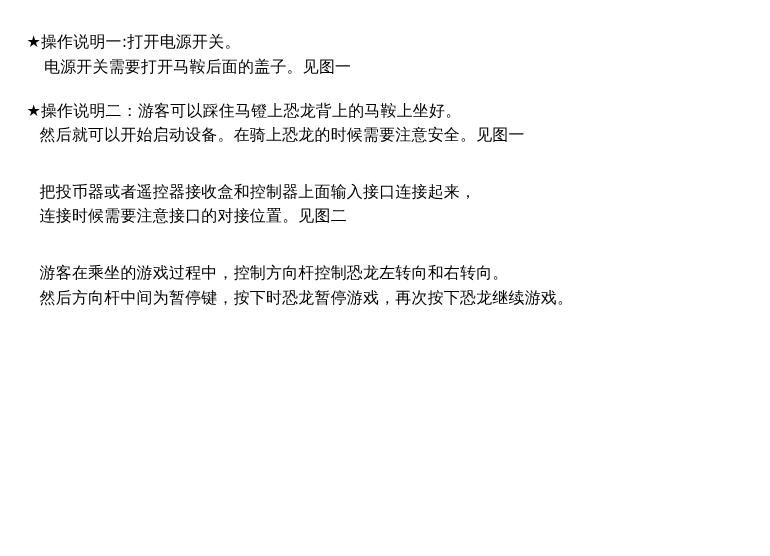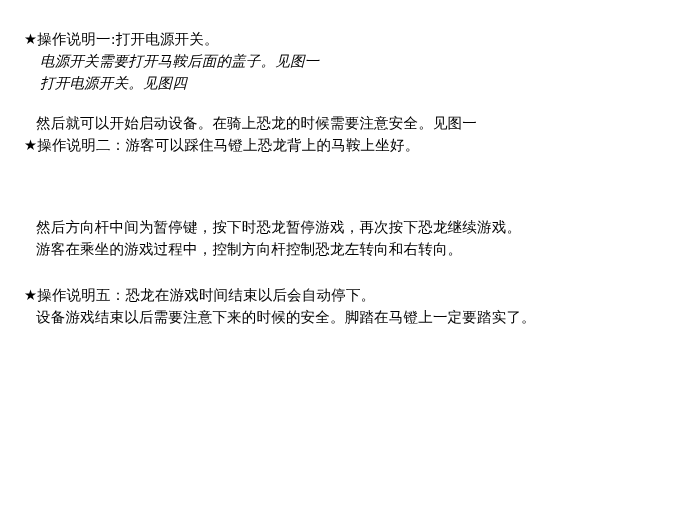--- a/index.html
+++ b/index.html
@@ -28,59 +28,55 @@
     font-size: 14.5px;
     line-height: 22px;
     white-space: pre;
     letter-spacing: 0.2px;
   }
   .line.head {
     text-indent: 0;
   }
   .line.ind1 {
     padding-left: 16px;
-    font-style: italic;
   }
   .line.ind2 {
     padding-left: 12px;
   }
   .gap-sm { height: 4px; }
   .gap-md { height: 10px; }
   .gap-lg { height: 16px; }
 </style>
 </head>
 <body>
 
 <div class="page">
 
   <div class="block">
     <div class="line head">★操作说明一:打开电源开关。</div>
     <div class="line ind1">电源开关需要打开马鞍后面的盖子。见图一</div>
-    <div class="line ind1">打开电源开关。见图四</div>
   </div>
 
   <div class="gap-sm"></div>
 
   <div class="block">
+    <div class="line head">★操作说明二：游客可以踩住马镫上恐龙背上的马鞍上坐好。</div>
     <div class="line ind2">然后就可以开始启动设备。在骑上恐龙的时候需要注意安全。见图一</div>
-    <div class="line head">★操作说明二：游客可以踩住马镫上恐龙背上的马鞍上坐好。</div>
   </div>
 
   <div class="gap-lg"></div>
 
   <div class="block">
+    <div class="line ind2">把投币器或者遥控器接收盒和控制器上面输入接口连接起来，</div>
+    <div class="line ind2">连接时候需要注意接口的对接位置。见图二</div>
   </div>
 
   <div class="gap-lg"></div>
 
   <div class="block">
+    <div class="line ind2">游客在乘坐的游戏过程中，控制方向杆控制恐龙左转向和右转向。</div>
     <div class="line ind2">然后方向杆中间为暂停键，按下时恐龙暂停游戏，再次按下恐龙继续游戏。</div>
-    <div class="line ind2">游客在乘坐的游戏过程中，控制方向杆控制恐龙左转向和右转向。</div>
   </div>
 
   <div class="gap-md"></div>
 
-  <div class="block">
-    <div class="line head">★操作说明五：恐龙在游戏时间结束以后会自动停下。</div>
-    <div class="line ind2">设备游戏结束以后需要注意下来的时候的安全。脚踏在马镫上一定要踏实了。</div>
-  </div>
 
 </div>
 
 </body></html>

